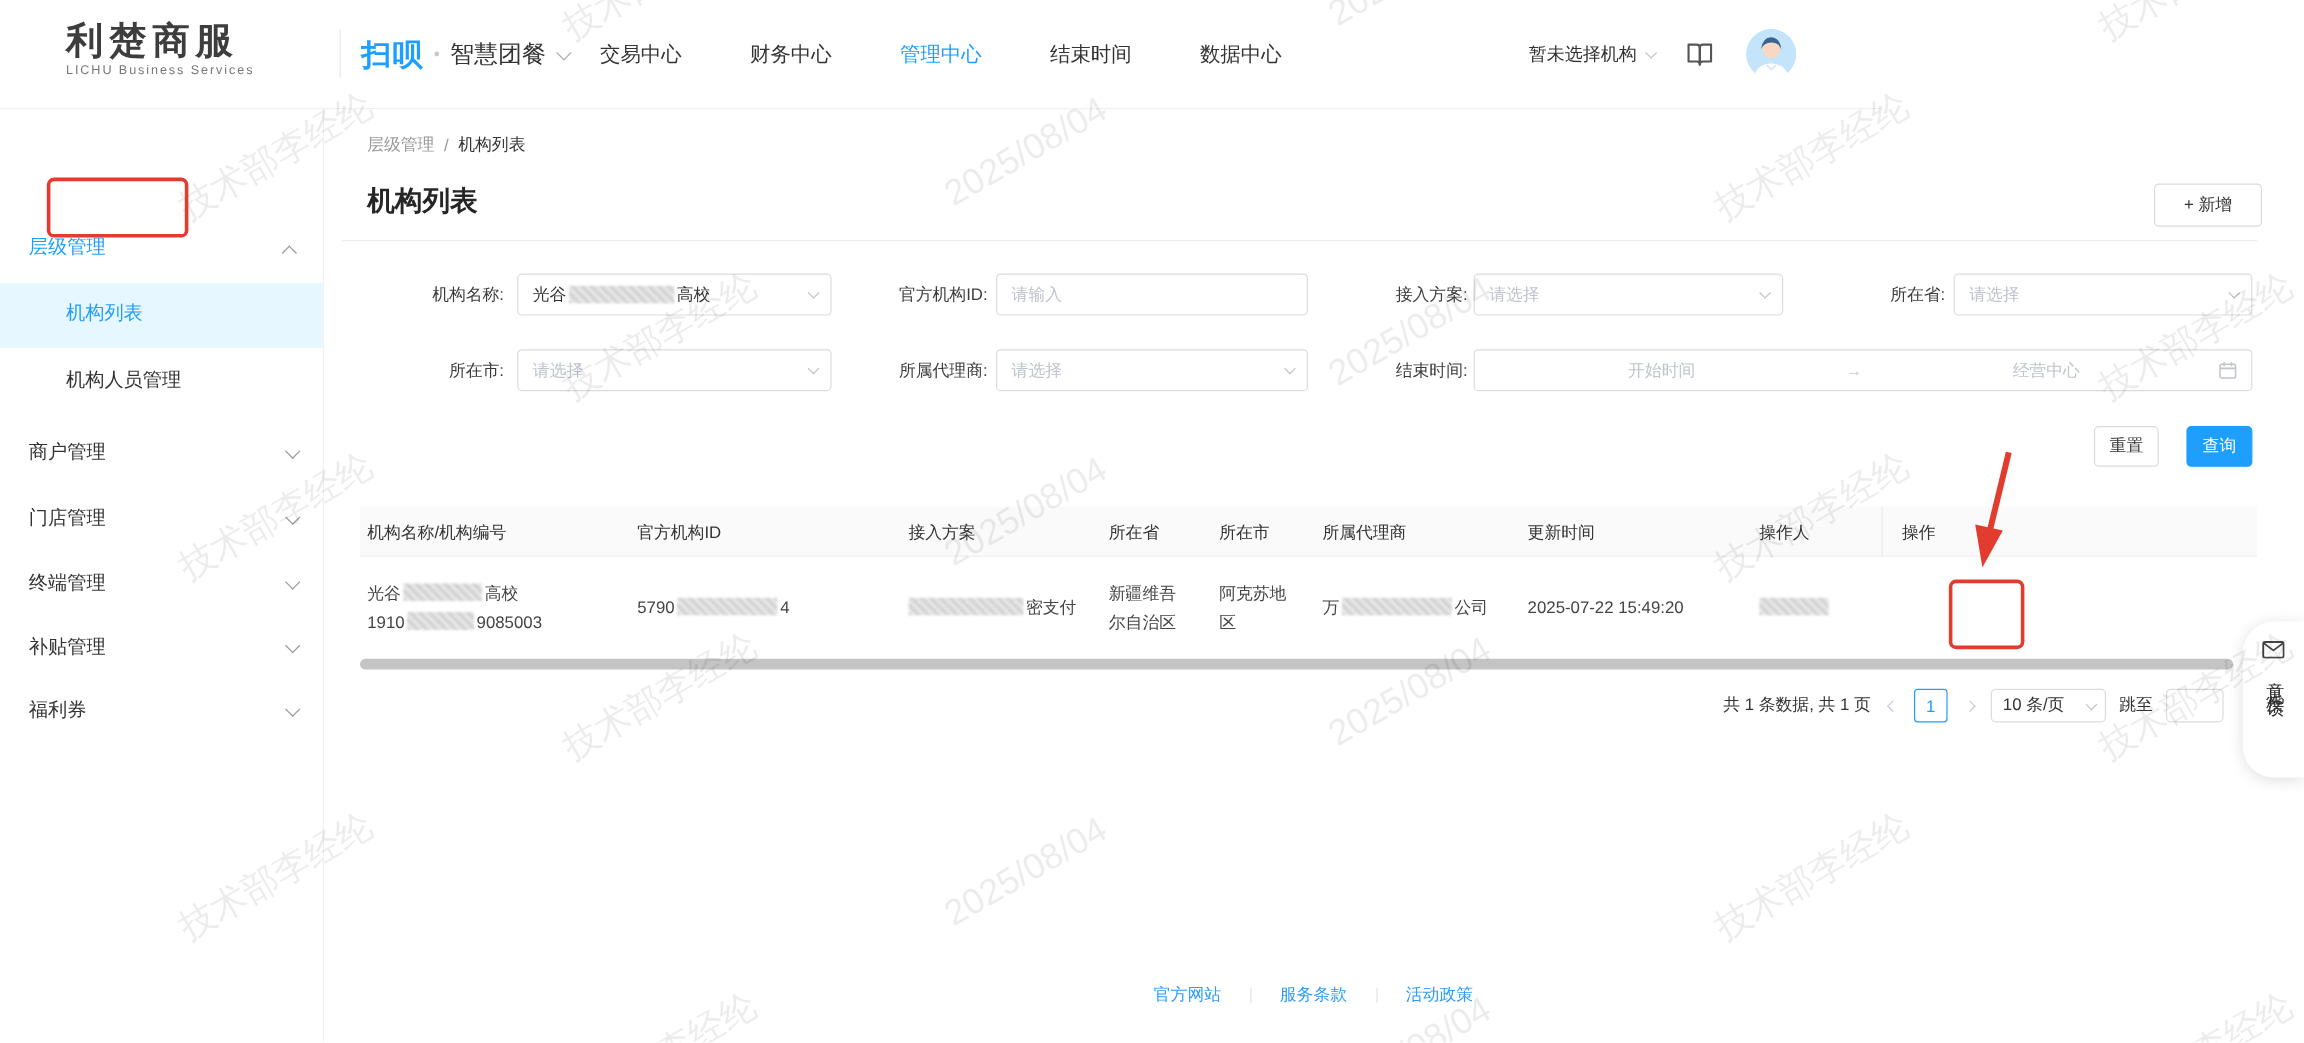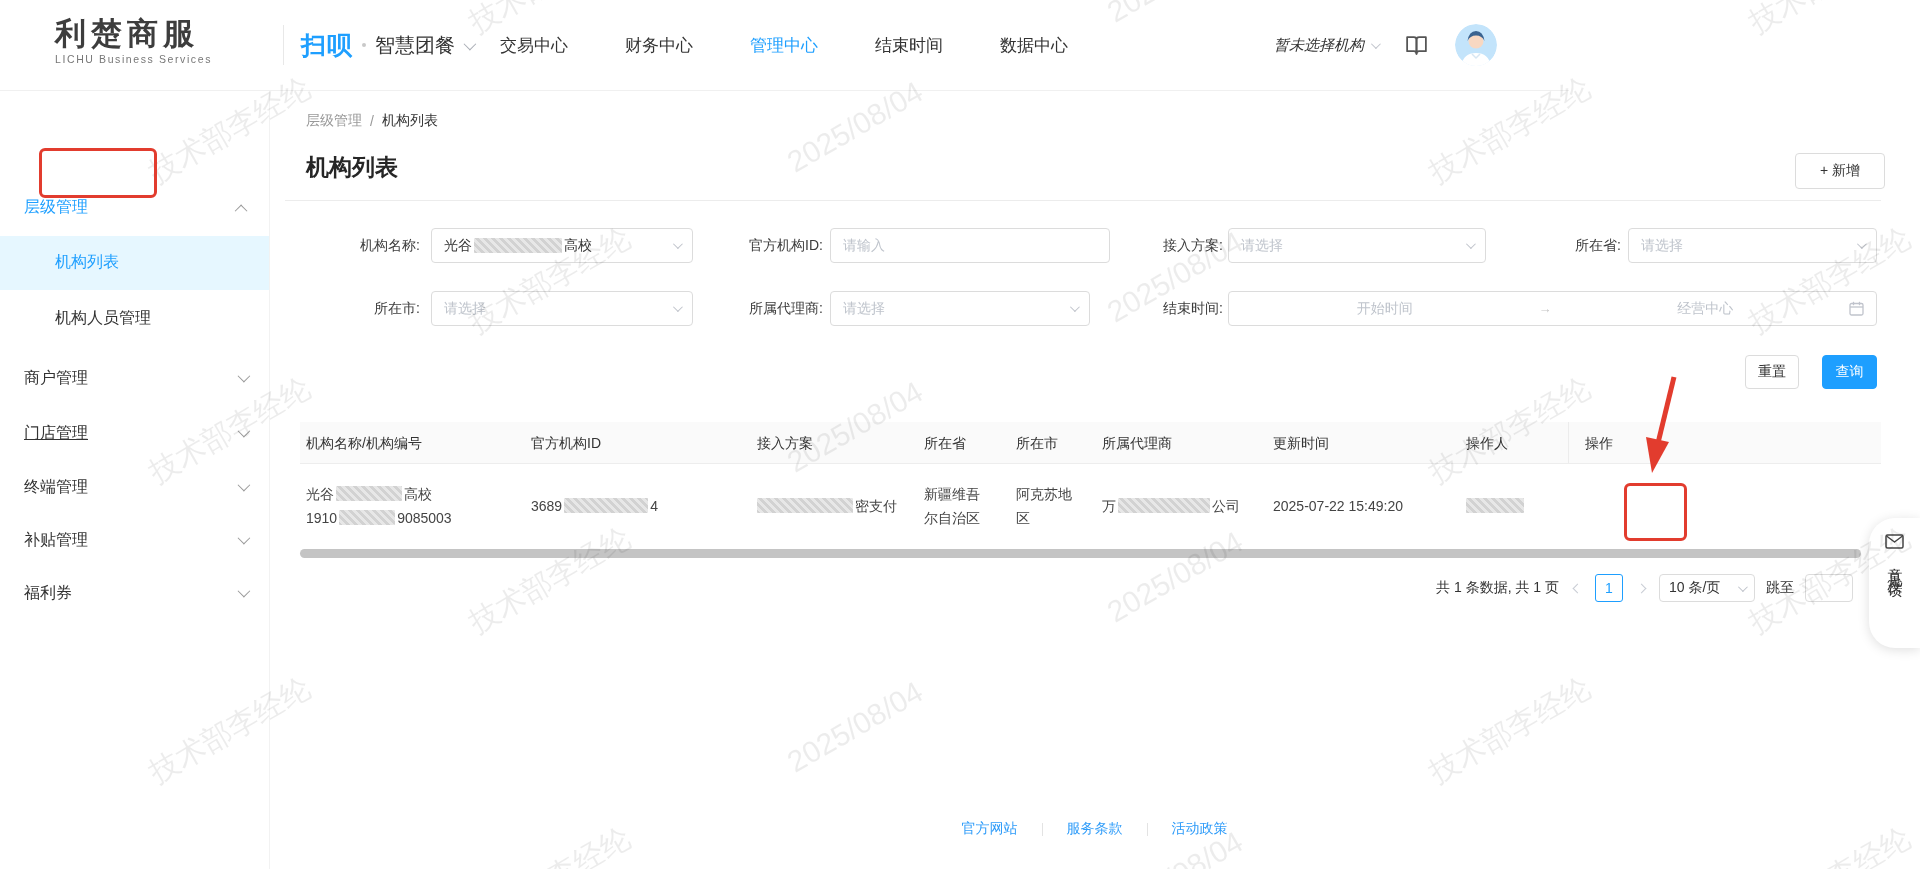--- a/index.html
+++ b/index.html
@@ -13,21 +13,21 @@
   .logo-sub{font-size:10.5px;color:#777;letter-spacing:1.6px;margin-top:2px;}
   .topbar-divider{position:absolute;left:283px;top:25px;width:1px;height:40px;background:#e8e8e8;}
   .product{position:absolute;left:301px;top:0;height:90px;display:flex;align-items:center;gap:9px;}
   .saobei{font-size:25px;font-weight:800;color:var(--primary);letter-spacing:1px;}
   .prod-dot{width:4px;height:4px;border-radius:50%;background:#c9c9c9;}
   .suite{font-size:20px;color:#333;}
   .nav{position:absolute;left:500px;top:0;height:90px;display:flex;align-items:center;gap:57px;}
   .nav-item{font-size:17px;color:#333;cursor:pointer;white-space:nowrap;}
   .nav-item.active{color:var(--primary);}
   .top-right{position:absolute;right:72px;top:0;height:90px;display:flex;align-items:center;gap:26px;}
-  .org-sel{display:flex;align-items:center;gap:7px;font-size:15px;color:#333;font-style:italic;}
+  .org-sel{display:flex;align-items:center;gap:7px;font-size:15px;color:#333;}
   .avatar{width:42px;height:42px;border-radius:50%;overflow:hidden;}
 
   
   .chev{display:inline-block;width:8px;height:8px;border-right:1.5px solid #a9adb5;border-bottom:1.5px solid #a9adb5;}
   .chev.down{transform:rotate(45deg) translateY(-2px);}
   .chev.up{transform:rotate(-135deg) translateY(-2px);}
   .chev.sm{width:6px;height:6px;border-color:#c0c4cc;}
   .chev.left{transform:rotate(135deg);}
   .chev.right{transform:rotate(-45deg);}
 
@@ -156,21 +156,21 @@
   </div>
 
   <div class="sidebar">
     <div class="side-active-band"></div>
     <div class="side-item primary" style="top:106px;">层级管理</div>
     <span class="chev up side-chev" style="top:115px;border-color:#999;"></span>
     <div class="side-item sub primary" style="top:161px;">机构列表</div>
     <div class="side-item sub" style="top:217px;">机构人员管理</div>
     <div class="side-item" style="top:277px;">商户管理</div>
     <span class="chev down side-chev" style="top:283px;border-color:#999;"></span>
-    <div class="side-item" style="top:332px;text-decoration:underline;">门店管理</div>
+    <div class="side-item" style="top:332px;">门店管理</div>
     <span class="chev down side-chev" style="top:338px;border-color:#999;"></span>
     <div class="side-item" style="top:386px;">终端管理</div>
     <span class="chev down side-chev" style="top:392px;border-color:#999;"></span>
     <div class="side-item" style="top:439px;">补贴管理</div>
     <span class="chev down side-chev" style="top:445px;border-color:#999;"></span>
     <div class="side-item" style="top:492px;">福利券</div>
     <span class="chev down side-chev" style="top:498px;border-color:#999;"></span>
   </div>
 
   <div class="breadcrumb">
@@ -185,21 +185,21 @@
   <div class="flabel" style="left:300px;top:228px;width:120px;">机构名称:</div>
   <div class="ffield" style="left:431px;top:228px;width:262px;">
     <span class="fvalue">
       <span>光谷</span>
       <span class="blur" style="width:88px;margin:0 2px;"></span>
       <span>高校</span>
     </span>
     <span class="chev down sm push-right"></span>
   </div>
   <div class="flabel" style="left:703px;top:228px;width:120px;">官方机构ID:</div>
-  <div class="ffield" style="left:830px;top:228px;width:280px;">
+  <div class="ffield" style="left:830px;top:228px;width:260px;">
     <span class="placeholder">请输入</span>
   </div>
   <div class="flabel" style="left:1103px;top:228px;width:120px;">接入方案:</div>
   <div class="ffield" style="left:1228px;top:228px;width:258px;">
     <span class="placeholder">请选择</span>
     <span class="chev down sm push-right"></span>
   </div>
   <div class="flabel" style="left:1501px;top:228px;width:120px;">所在省:</div>
   <div class="ffield" style="left:1628px;top:228px;width:249px;">
     <span class="placeholder">请选择</span>
@@ -249,21 +249,21 @@
   <div class="trow">
     <div class="cell c1">
       <div>
         <span>光谷</span><span class="blur" style="width:66px;margin:0 2px;"></span><span>高校</span>
       </div>
       <div>
         <span>1910</span><span class="blur" style="width:56px;margin:0 2px;"></span><span>9085003</span>
       </div>
     </div>
     <div class="cell c2">
-      <span>3689</span><span class="blur" style="width:84px;margin:0 2px;"></span><span>4</span>
+      <span>5790</span><span class="blur" style="width:84px;margin:0 2px;"></span><span>4</span>
     </div>
     <div class="cell c3">
       <span class="blur" style="width:96px;margin-right:2px;"></span><span>密支付</span>
     </div>
     <div class="cell c4">新疆维吾尔自治区</div>
     <div class="cell c5">阿克苏地区</div>
     <div class="cell c6">
       <span>万</span><span class="blur" style="width:92px;margin:0 2px;"></span><span>公司</span>
     </div>
     <div class="cell c7">2025-07-22 15:49:20</div>

